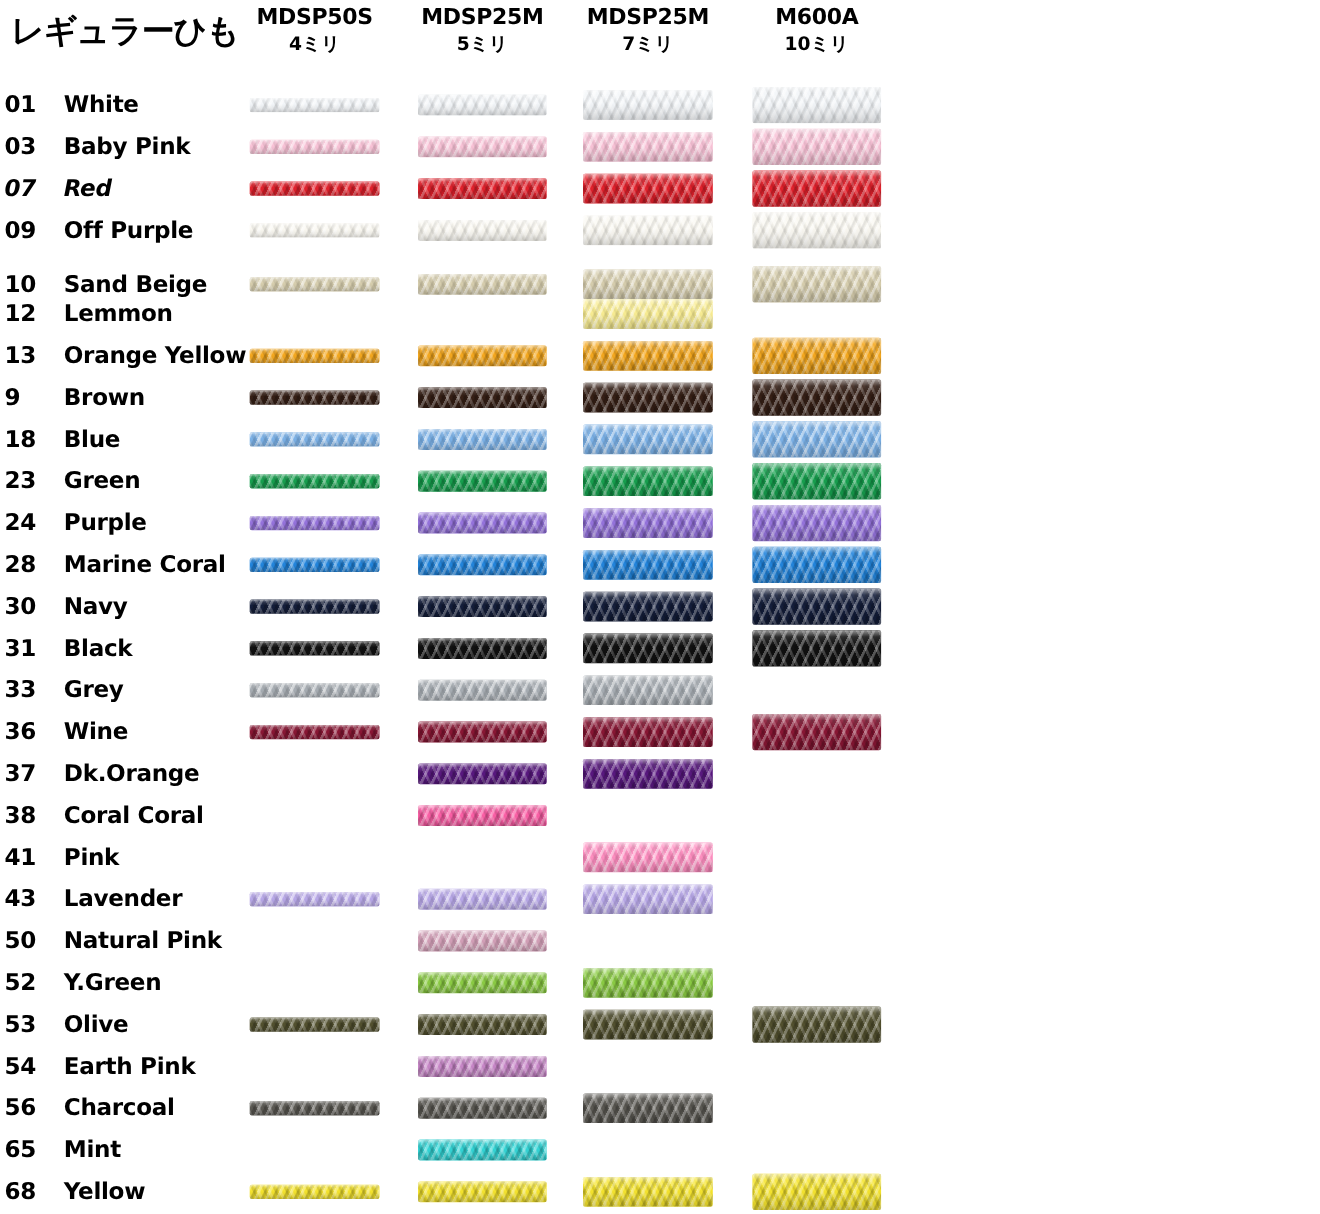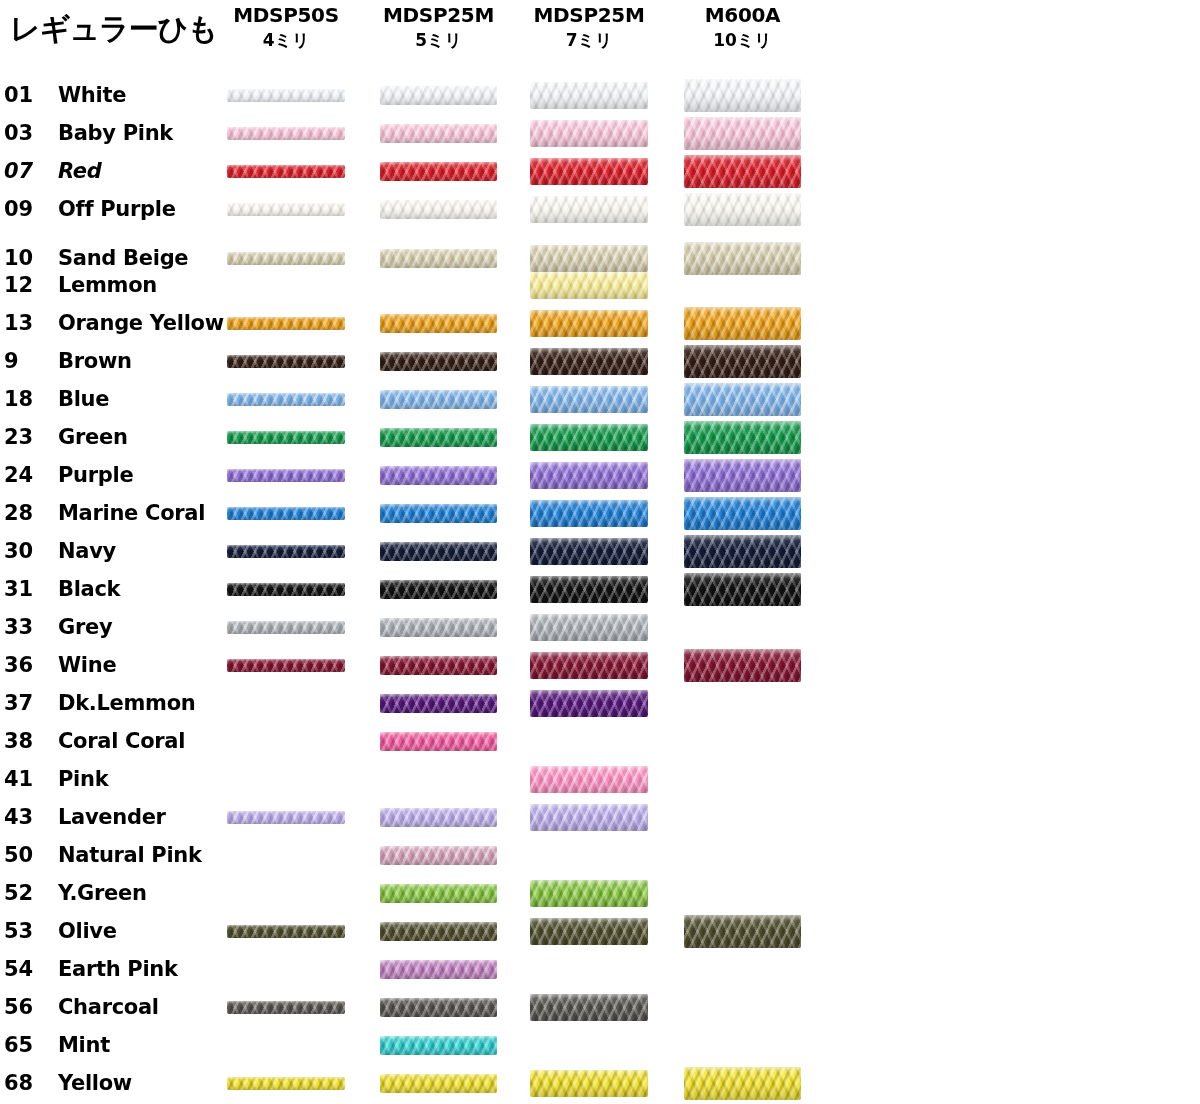--- a/index.html
+++ b/index.html
@@ -437,21 +437,21 @@
       </div>
       <div class="cell" style="left: 530px; width: 118px;">
         <div class="cord" style="width: 118px; height: 27px; top: 6px; background-color: rgb(138, 22, 52);"></div>
       </div>
       <div class="cell" style="left: 684px; width: 117px;">
         <div class="cord" style="width: 117px; height: 33px; top: 3px; background-color: rgb(138, 22, 52);"></div>
       </div>
     </div>
     <div class="row" style="top: 684px;">
       <div class="row-no">37</div>
-      <div class="row-name">Dk.Lemmon</div>
+      <div class="row-name">Dk.Orange</div>
       <div class="cell" style="left: 227px; width: 118px;"></div>
       <div class="cell" style="left: 380px; width: 117px;">
         <div class="cord" style="width: 117px; height: 19px; top: 10px; background-color: rgb(89, 24, 128);"></div>
       </div>
       <div class="cell" style="left: 530px; width: 118px;">
         <div class="cord" style="width: 118px; height: 27px; top: 6px; background-color: rgb(89, 24, 128);"></div>
       </div>
       <div class="cell" style="left: 684px; width: 117px;"></div>
     </div>
     <div class="row" style="top: 722px;">

